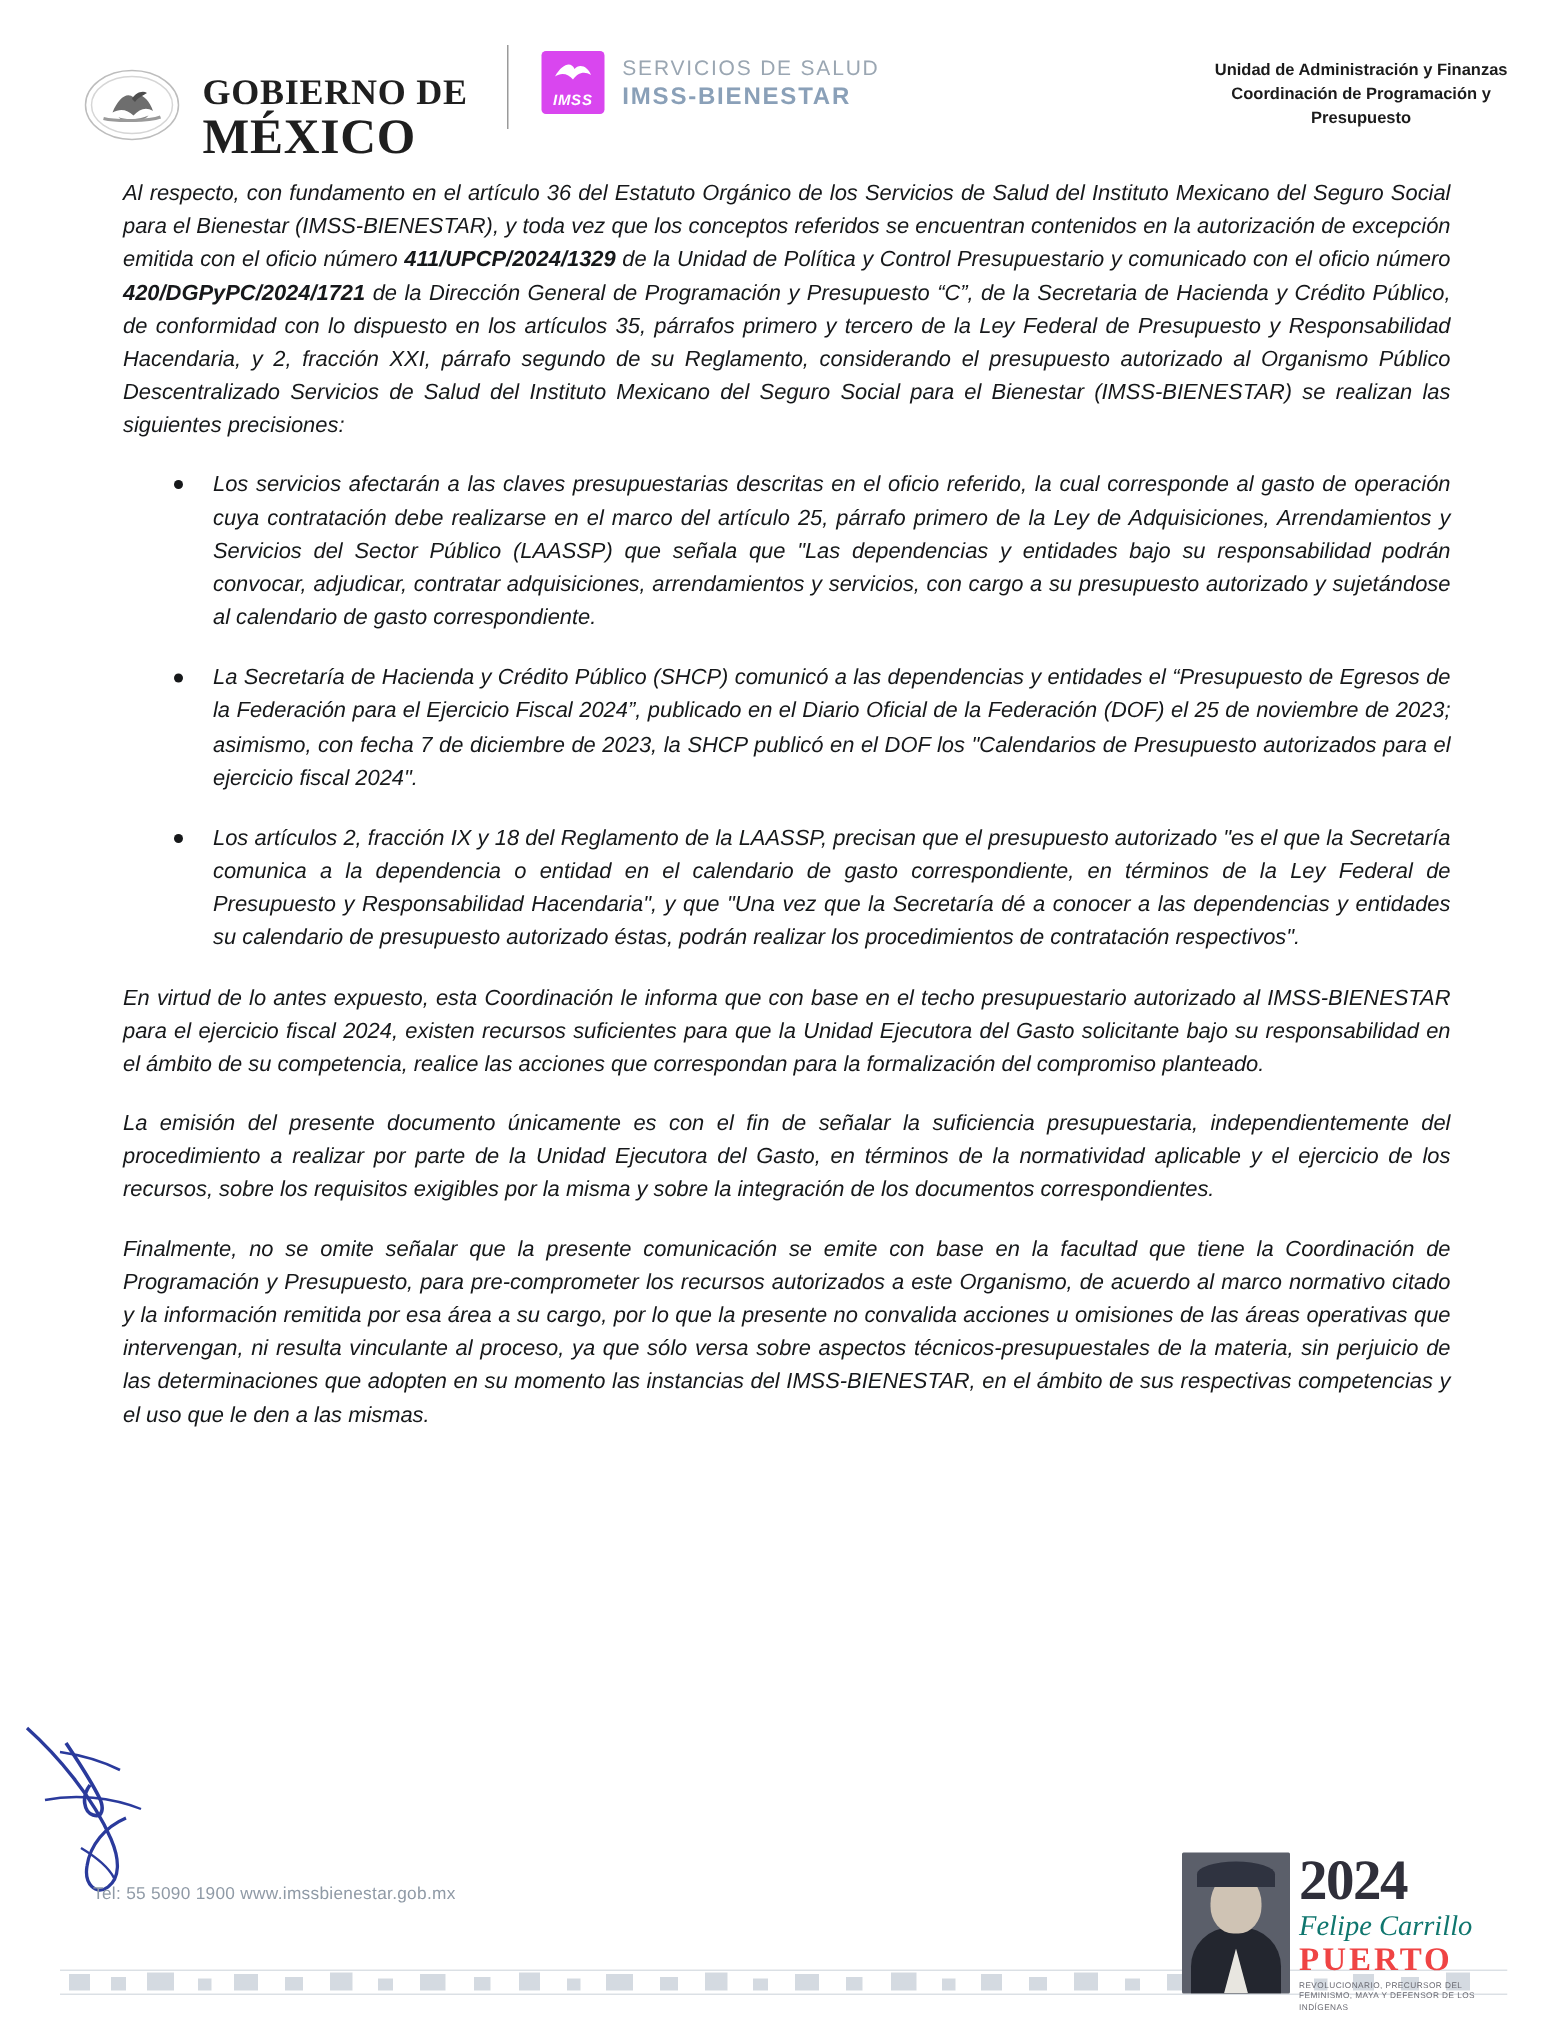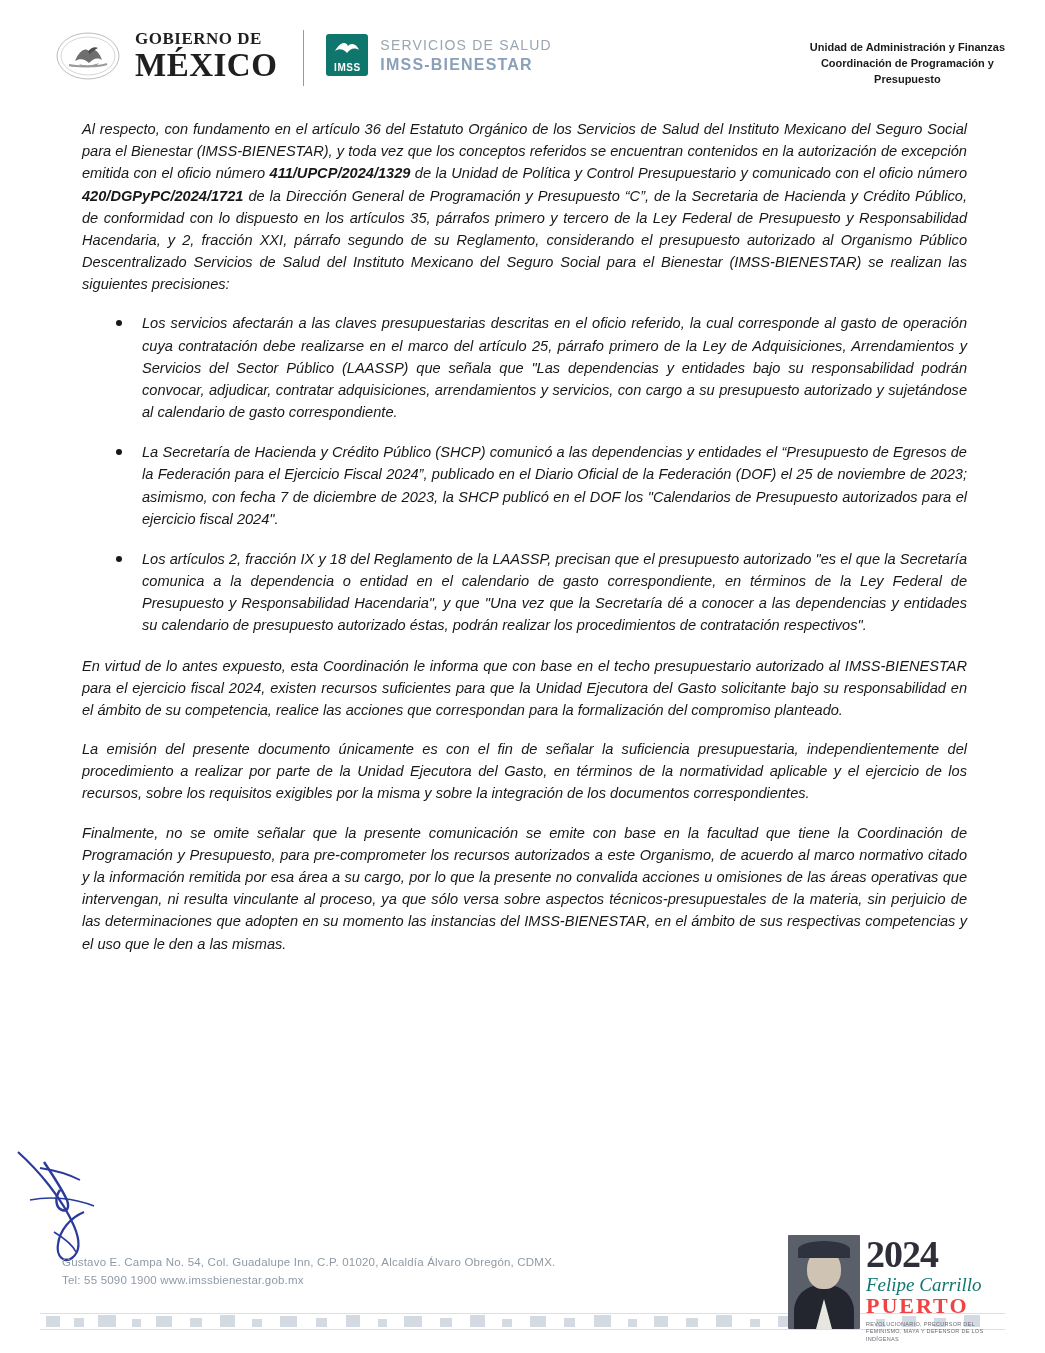--- a/index.html
+++ b/index.html
@@ -45,22 +45,23 @@
     flex: none;
   }
   .eagle svg { display: block; }
   .gob-text {
     line-height: 1;
     color: #1f1f1f;
   }
   .gob-text .l1 {
     font-family: "Liberation Serif", serif;
     font-weight: bold;
-    font-size: 17px;
+    font-size: 24px;
     letter-spacing: 0.5px;
+    margin-top: 20px;
   }
   .gob-text .l2 {
     font-family: "Liberation Serif", serif;
     font-weight: bold;
     font-size: 33px;
     letter-spacing: 0.5px;
     margin-top: 2px;
   }
   .divider-v {
     width: 1px;
@@ -71,25 +72,26 @@
   }
   .imss-block {
     display: flex;
     align-items: center;
     gap: 12px;
     padding-top: 8px;
   }
   .imss-logo {
     width: 42px;
     height: 42px;
-    background: #0f766e;
+    background: #d946ef;
     border-radius: 3px;
     position: relative;
     flex: none;
     overflow: hidden;
+    font-style: italic;
   }
   .imss-logo .bird {
     position: absolute;
     top: 5px;
     left: 7px;
     width: 28px;
     height: 20px;
   }
   .imss-logo .txt {
     position: absolute;
@@ -353,21 +355,20 @@
     <svg width="190" height="150" viewBox="0 0 190 150">
       <path d="M8 12 C28 30, 52 58, 64 86 C70 100, 70 112, 62 118 C54 124, 46 116, 48 104 C50 90, 60 78, 74 72" fill="none" stroke="#2a3a9c" stroke-width="2.2"></path>
       <path d="M34 22 C42 34, 50 46, 56 58 C60 66, 58 72, 52 70 C46 68, 44 58, 50 50" fill="none" stroke="#2a3a9c" stroke-width="2.4"></path>
       <path d="M30 28 C44 30, 58 34, 70 40" fill="none" stroke="#2a3a9c" stroke-width="1.8"></path>
       <path d="M20 60 C40 56, 64 58, 84 66" fill="none" stroke="#2a3a9c" stroke-width="1.6"></path>
       <path d="M44 92 C54 98, 62 104, 66 112" fill="none" stroke="#2a3a9c" stroke-width="1.6"></path>
     </svg>
   </div>
 
   <div class="footer">
-    <div>Gustavo E. Campa No. 54, Col. Guadalupe Inn, C.P. 01020, Alcaldía Álvaro Obregón, CDMX.</div>
     <div class="line2">Tel: 55 5090 1900  www.imssbienestar.gob.mx</div>
   </div>
 
   <div class="footer-pattern">
     <svg width="100%" height="26" viewBox="0 0 965 26" preserveAspectRatio="none">
       <g fill="#b9c2cc">
         <rect x="0" y="4" width="965" height="1"></rect>
         <rect x="0" y="20" width="965" height="1"></rect>
       </g>
       <g fill="#aab6c4">

